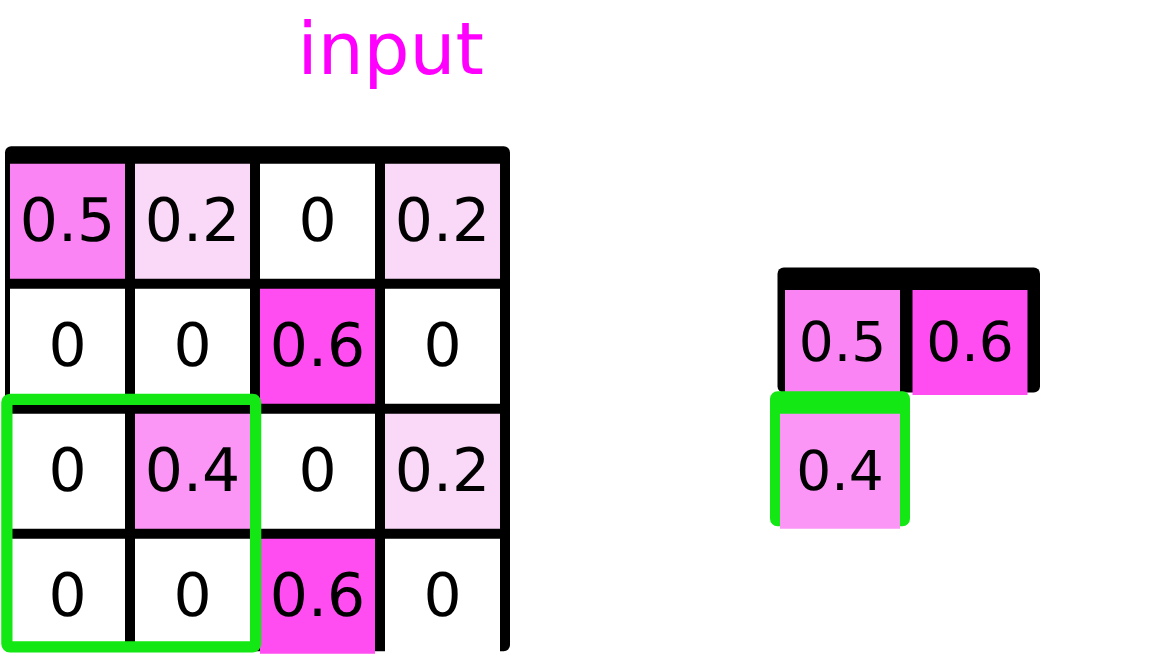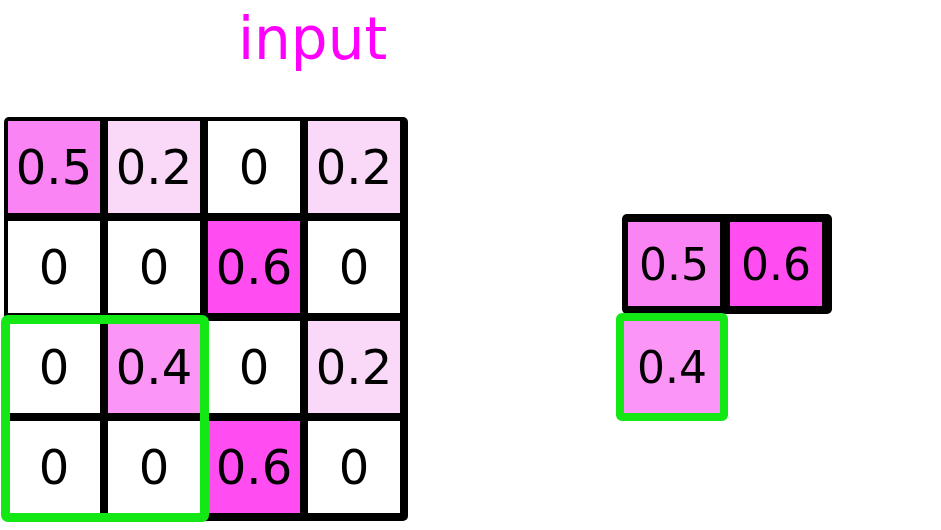--- a/index.html
+++ b/index.html
@@ -48,20 +48,21 @@
   .cell {
     position: absolute;
     box-sizing: border-box;
     display: flex;
     align-items: center;
     justify-content: center;
     color: #000000;
     font-family: "DejaVu Sans", sans-serif;
     font-weight: 400;
     background: #ffffff;
+    margin-top: 10px;
   }
 
   
   #input-grid {
     left: 4px;
     top: 117px;
     width: 404px;
     height: 404px;
   }
   #input-grid .cell {

